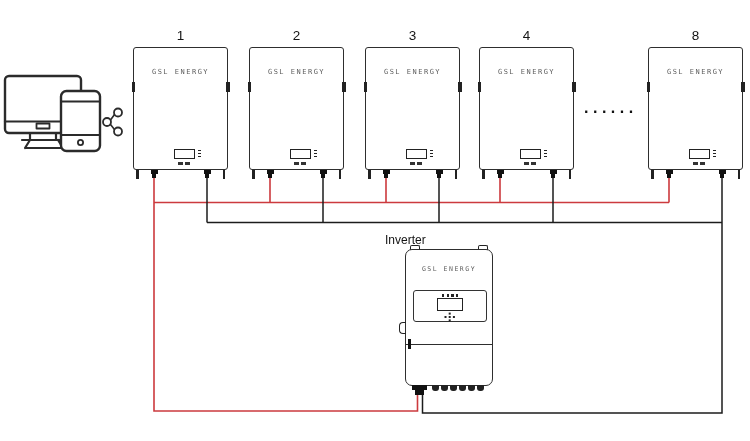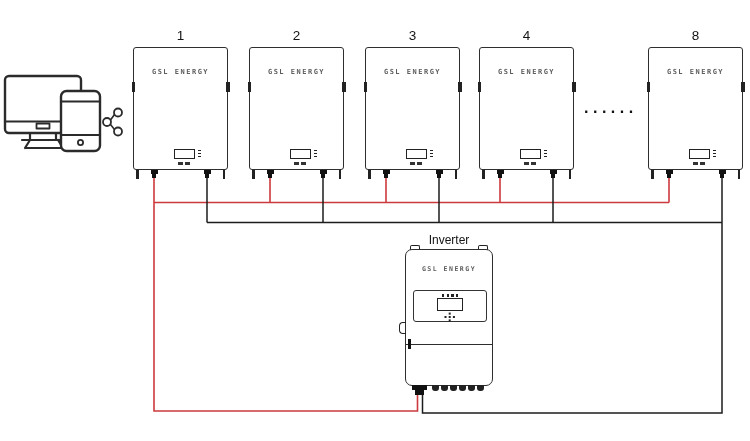--- a/index.html
+++ b/index.html
@@ -15,42 +15,42 @@
   .wpos{stroke:var(--wire-positive);stroke-width:1.6;fill:none;}
   .wneg{stroke:var(--wire-negative);stroke-width:1.5;fill:none;}
 
   
   .battery{position:absolute;top:28px;width:95px;z-index:2;}
   .bat-label{position:absolute;top:0;left:0;width:100%;height:19px;text-align:center;
     font-size:13.5px;color:var(--label-text);}
   .bat-body{position:absolute;top:19px;left:0;width:95px;height:123px;background:#fff;
     border:1.5px solid var(--outline);border-radius:3px;box-sizing:border-box;}
   .brand{position:absolute;top:20px;left:0;width:100%;text-align:center;
-    font-family:"DejaVu Sans Mono",monospace;font-weight:bold;font-size:7px;
+    font-family:"DejaVu Sans Mono",monospace;font-weight:normal;font-size:7px;
     letter-spacing:1.5px;color:var(--brand-text);white-space:nowrap;}
   .tab{position:absolute;width:3.5px;height:10px;background:#222;}
   .tab-l{left:-2.5px;top:34px;}
   .tab-r{right:-2.5px;top:34px;}
   .disp{position:absolute;left:40px;top:101px;width:21px;height:10px;
     border:1.6px solid #222;box-sizing:border-box;background:#fff;}
   .disp-dots{position:absolute;left:64px;top:101.5px;width:2.6px;height:9px;
     background:repeating-linear-gradient(#222 0 1.5px,transparent 1.5px 2.9px);}
   .disp-mark{position:absolute;left:43.5px;top:114px;width:5px;height:2.6px;background:#333;
     box-shadow:7px 0 #333;}
   .leg{position:absolute;top:142px;width:2.6px;height:9px;background:#222;}
   .term{position:absolute;top:142px;width:7px;height:4px;background:#111;}
   .term::after{content:"";position:absolute;left:1.5px;top:4px;width:4px;height:4px;background:#111;}
 
   
   .dots{position:absolute;left:584px;top:99px;width:70px;height:18px;line-height:18px;
     font-size:16px;font-weight:bold;letter-spacing:4.5px;color:#111;z-index:2;}
 
   
   .inverter{position:absolute;left:405px;top:233px;width:88px;z-index:2;}
-  .inv-label{position:absolute;top:0;left:-20px;width:128px;height:15px;text-align:center;
+  .inv-label{position:absolute;top:0;left:-20px;width:128px;height:15px;
     font-size:12px;color:var(--label-text);}
   .inv-tab{position:absolute;top:12px;width:10px;height:6px;border:1.6px solid #222;
     border-bottom:none;border-radius:2px 2px 0 0;box-sizing:border-box;}
   .inv-body{position:absolute;top:16px;left:0;width:88px;height:137px;background:#fff;
     border:1.5px solid var(--outline);border-radius:7px;box-sizing:border-box;}
   .inv-brand{top:15px;font-size:6.5px;}
   .inv-panel{position:absolute;left:6.5px;top:40px;width:74px;height:32px;
     border:1.5px solid #333;border-radius:3px;box-sizing:border-box;}
   .inv-leds{position:absolute;top:3px;left:50%;transform:translateX(-50%);
     width:16px;height:2.6px;

